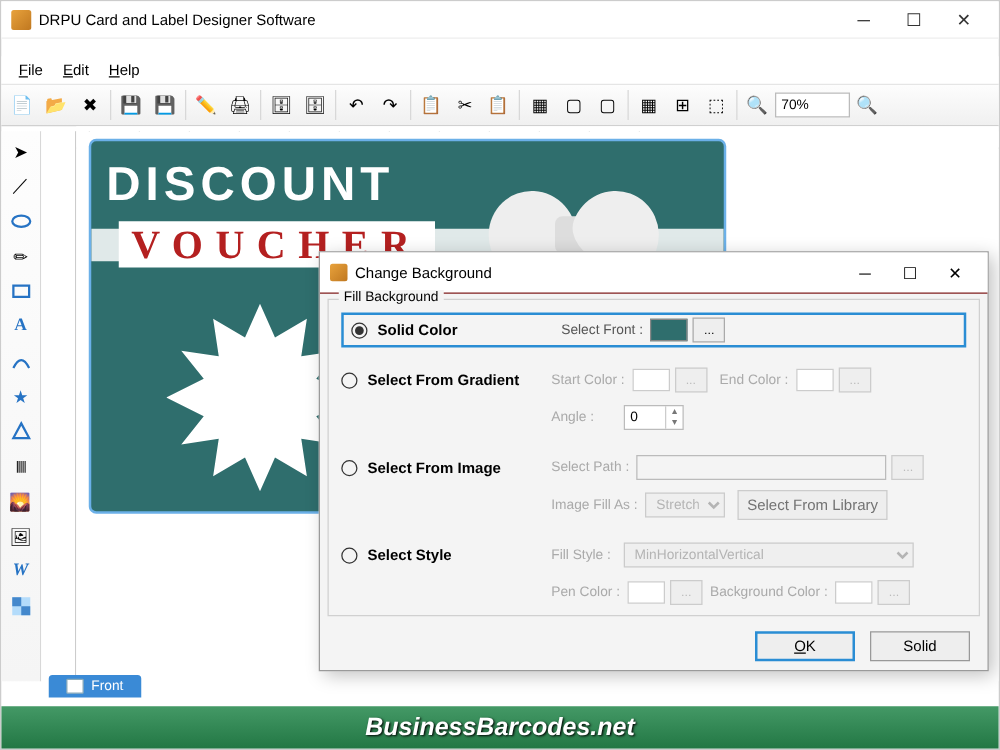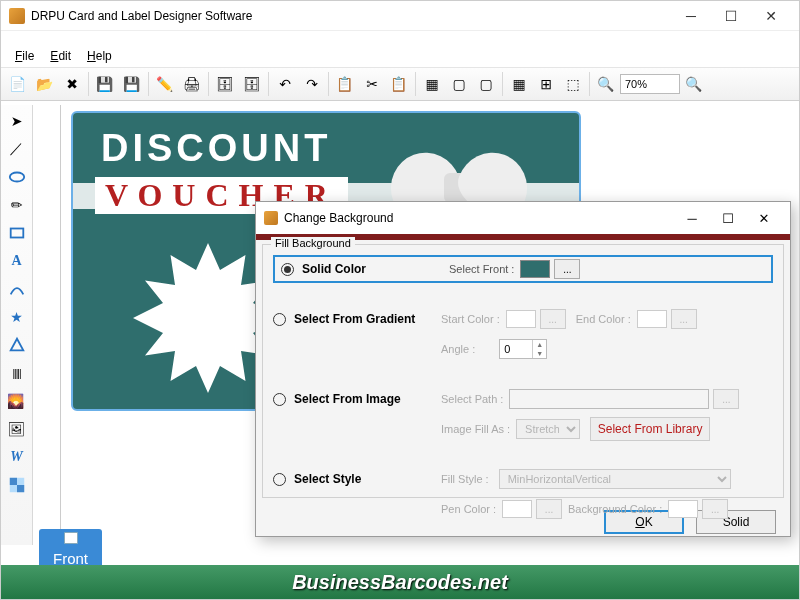--- a/index.html
+++ b/index.html
@@ -30,47 +30,47 @@
 .lefttools { position: absolute; left: 0; top: 104px; width: 32px; background: linear-gradient(#fdfdfd,#f5f5f5); border-right: 1px solid #d8d8d8; display: flex; flex-direction: column; align-items: center; padding: 4px 0; gap: 4px; height: 440px; }
 .ltbtn { width: 24px; height: 24px; display: flex; align-items: center; justify-content: center; font-size: 14px; border-radius: 2px; }
 .ltbtn svg { width: 18px; height: 18px; }
 
 
 .ruler-v { position: absolute; left: 32px; top: 104px; width: 28px; height: 440px; background: #fff; border-right: 1px solid #ccc; }
 
 
 .canvas-wrap { position: absolute; left: 60px; top: 104px; right: 0; height: 440px; background: #fff; overflow: hidden; }
 .card { position: absolute; left: 10px; top: 6px; width: 510px; height: 300px; background: #2f6e6d; border: 2px solid #6bb0e8; border-radius: 6px; overflow: hidden; }
-.card .discount { position: absolute; left: 28px; top: 14px; color: #fff; font-size: 38px; font-weight: 800; letter-spacing: 4px; font-family: Arial, sans-serif; }
+.card .discount { position: absolute; left: 12px; top: 14px; color: #fff; font-size: 38px; font-weight: 800; letter-spacing: 4px; font-family: Arial, sans-serif; }
 .card .voucher { position: absolute; left: 22px; top: 64px; background: #fff; color: #b42020; font-size: 32px; font-weight: 700; letter-spacing: 10px; padding: 0 10px; font-family: Georgia, serif; }
 .card .ribbon { position: absolute; left: 0; right: 0; top: 70px; height: 26px; background: rgba(255,255,255,0.85); }
 .card .bow { position: absolute; right: 50px; top: 30px; width: 140px; height: 100px; }
 .card .bow::before, .card .bow::after { content:""; position:absolute; width:70px; height:60px; background:#eee; border-radius: 50% 50% 50% 50% / 60% 60% 40% 40%; top:10px; }
 .card .bow::before { left:0; transform: rotate(-20deg); }
 .card .bow::after { right:0; transform: rotate(20deg); }
 .card .bow .knot { position:absolute; left:55px; top:30px; width:30px; height:30px; background:#ddd; border-radius:6px; }
 .card .burst { position:absolute; left:60px; top:130px; width:150px; height:150px; background:#fff; clip-path: polygon(50% 0%, 58% 18%, 75% 8%, 72% 28%, 92% 25%, 80% 40%, 100% 50%, 80% 60%, 92% 75%, 72% 72%, 75% 92%, 58% 82%, 50% 100%, 42% 82%, 25% 92%, 28% 72%, 8% 75%, 20% 60%, 0% 50%, 20% 40%, 8% 25%, 28% 28%, 25% 8%, 42% 18%); }
 
 
 .bottom-tab { position: absolute; left: 38px; bottom: 36px; height: 28px; display:flex; align-items:center; gap:4px; }
-.bottom-tab .tab { background:#3a8ad6; color:#fff; font-size:15px; padding: 3px 14px; border-radius: 3px 3px 0 0; display:flex; align-items:center; gap:6px;flex-direction:column; }
+.bottom-tab .tab { background:#3a8ad6; color:#fff; font-size:11px; padding: 3px 14px; border-radius: 3px 3px 0 0; display:flex; align-items:center; gap:6px; }
 .bottom-tab .tab .pg { width:14px; height:12px; background:#fff; border:1px solid #8ab; border-radius:1px; }
 
 
 .footer-wm { position: absolute; left: 0; right: 0; bottom: 0; height: 34px; background: linear-gradient(#496, #274); display:flex; align-items:center; justify-content:center; color:#fff; font-size:20px; font-style:italic; font-weight:600; text-shadow:1px 1px 2px #000; }
 
 
 .dialog { position: absolute; left: 254px; top: 200px; width: 536px; height: 336px; background: #f4f4f4; border: 1px solid #9a9a9a; box-shadow: 4px 4px 14px rgba(0,0,0,0.25); font-size: 12px; }
-.dialog .dtitle { height: 28px; background: #fff; border-bottom: 6px solid #7f1d1d; display:flex; align-items:center; padding: 16px 8px; }
+.dialog .dtitle { height: 28px; background: #fff; border-bottom: 1px solid #7f1d1d; display:flex; align-items:center; padding: 16px 8px; }
 .dialog .dtitle .dicon { width:14px; height:14px; background: linear-gradient(135deg,#e8a23c,#c07820); margin-right:6px; border-radius:2px; }
 .dialog .dtitle .dt { flex:1; font-size:12px; }
 .dialog .dtitle .dwb { width:36px; height:28px; display:flex; align-items:center; justify-content:center; font-size:13px; }
 .dialog .dgroup { border: 1px solid #d0d0d0; margin: 4px 6px 6px 6px; padding: 10px 10px 6px 10px; position: relative; height: 254px; }
 .dialog .dgroup .glabel { position:absolute; left:8px; top:-8px; background:#f4f4f4; padding:0 4px; font-size:11px; }
-.dialog .row { display:flex; align-items:center; height: 28px; margin-bottom: 22px; }
+.dialog .row { display:flex; align-items:center; height: 28px; margin-bottom: 12px; }
 .dialog .row.tight { margin-bottom: 2px; }
 .dialog .radio-label { display:flex; align-items:center; width: 168px; font-size:12px; font-weight:600; }
 .dialog .radio-outer { width:13px; height:13px; border:1px solid #333; border-radius:50%; margin-right:8px; display:flex; align-items:center; justify-content:center; }
 .dialog .radio-inner { width:7px; height:7px; border-radius:50%; background:#333; }
 .dialog .field-label { font-size:11px; color:#555; margin-right:6px; }
 .dialog .field-label.disabled { color:#aaa; }
 .dialog .swatch { width:30px; height:18px; border:1px solid #888; }
 .dialog .browse { width:26px; height:20px; border:1px solid #aaa; background:#eee; font-size:10px; display:flex; align-items:center; justify-content:center; margin-left:4px; }
 .dialog .browse.disabled { color:#bbb; border-color:#ccc; }
 .dialog .txtinput { height:20px; border:1px solid #bbb; background:#fff; font-size:11px; padding:0 4px; }
@@ -279,21 +279,21 @@
       <span class="field-label disabled">Select Path :</span>
       <input class="txtinput disabled" style="width: 200px;">
       <div class="browse disabled">...</div>
     </div>
     <div class="row">
       <div style="width:168px"></div>
       <span class="field-label disabled">Image Fill As :</span>
       <select class="combo" style="width:64px" disabled="">
         <option>Stretch</option>
       </select>
-      <button class="dlgbtn" style="width:120px;margin-left:10px;color:#b91c1c;border-color:#ccc">Select From Library</button>
+      <button class="dlgbtn" style="width:120px;margin-left:10px;color:#737373;border-color:#ccc">Select From Library</button>
     </div>
 
     <div class="row tight">
       <label class="radio-label">
         <span class="radio-outer"></span>
         <span>Select Style</span>
       </label>
       <span class="field-label disabled">Fill Style :</span>
       <div style="width:4px"></div>
       <select class="combo" style="width:232px" disabled="">

